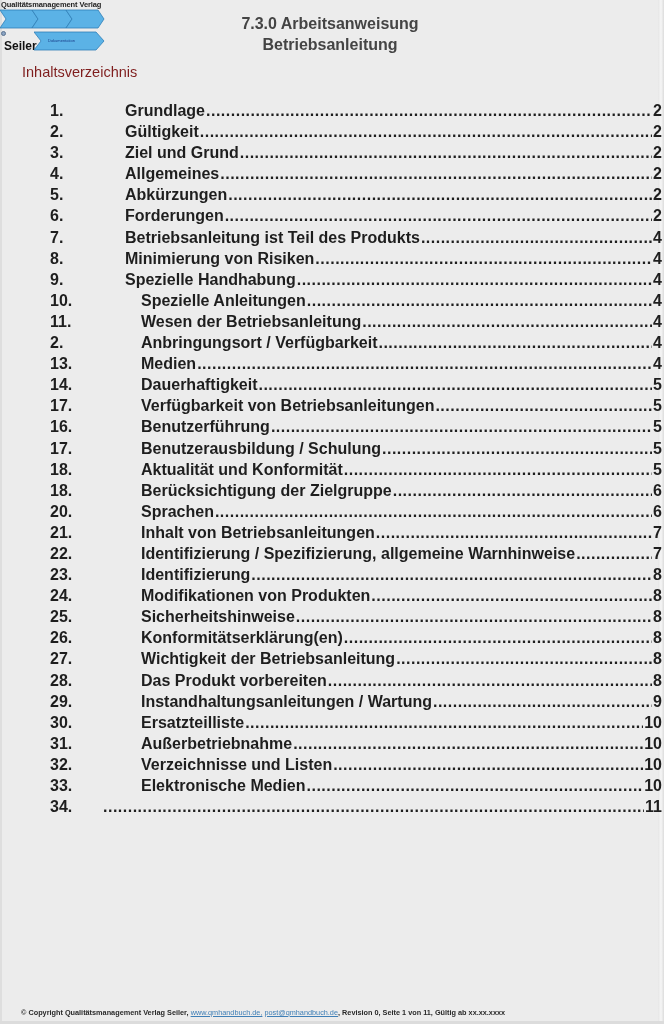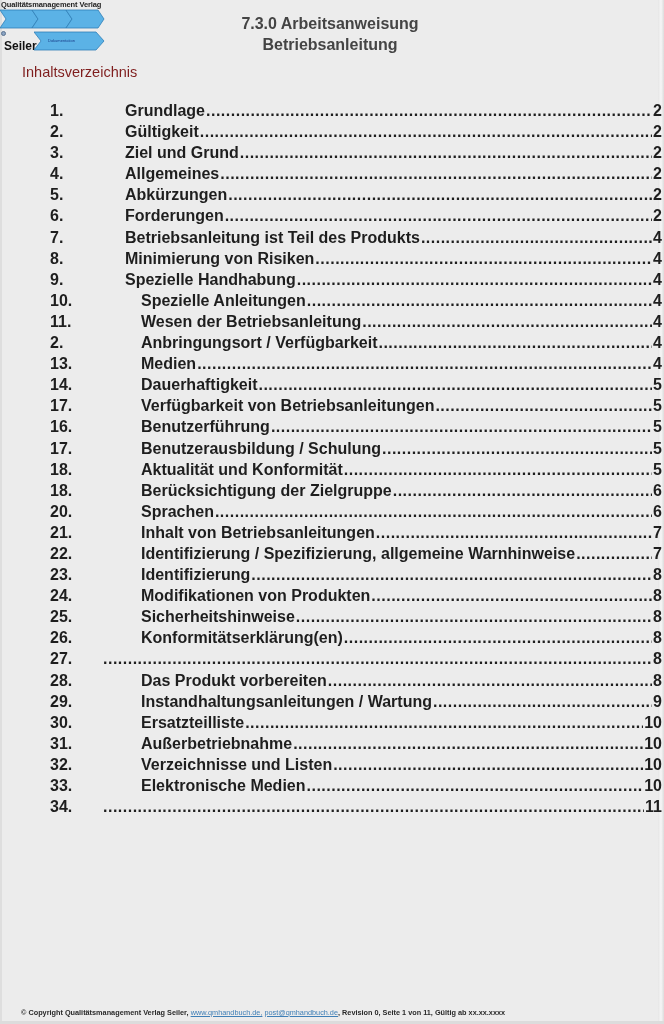--- a/index.html
+++ b/index.html
@@ -345,20 +345,21 @@
       <span class="toc-page">8</span>
     </div>
     <div class="toc-row sub">
       <span class="toc-num">26.</span>
       <span class="toc-title">Konformitätserklärung(en)</span>
       <span class="toc-leader"></span>
       <span class="toc-page">8</span>
     </div>
     <div class="toc-row sub">
       <span class="toc-num">27.</span>
+      <span class="toc-title">Wichtigkeit der Betriebsanleitung</span>
       <span class="toc-leader"></span>
       <span class="toc-page">8</span>
     </div>
     <div class="toc-row sub">
       <span class="toc-num">28.</span>
       <span class="toc-title">Das Produkt vorbereiten</span>
       <span class="toc-leader"></span>
       <span class="toc-page">8</span>
     </div>
     <div class="toc-row sub">

